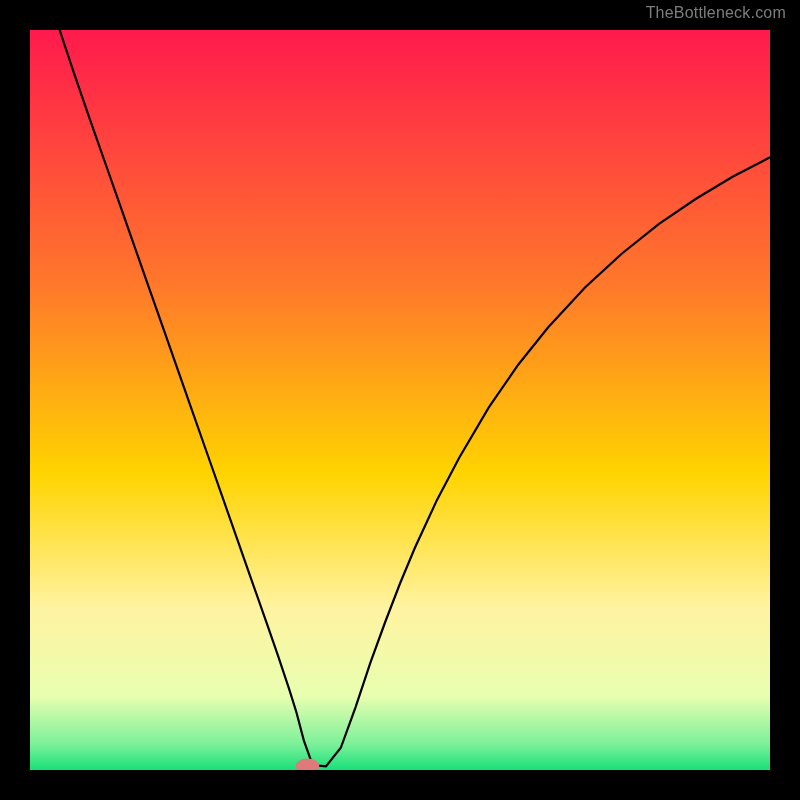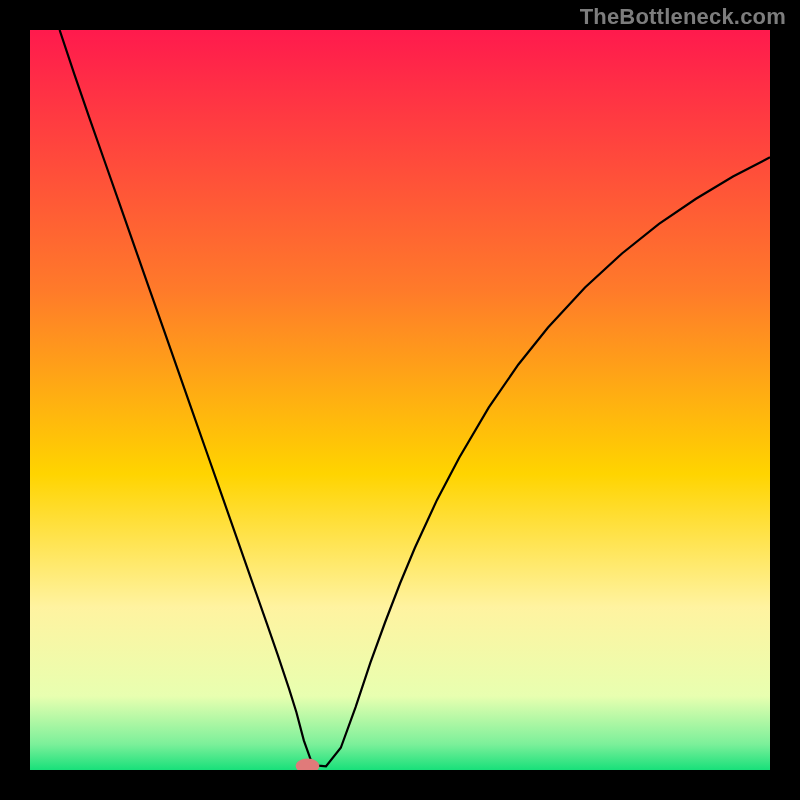--- a/index.html
+++ b/index.html
@@ -17,22 +17,22 @@
     left: 0;
     width: 800px;
     height: 800px;
     background: #000;
   }
   .watermark {
     position: absolute;
     top: 4px;
     right: 14px;
     color: #7d7d7d;
-    font-size: 22px;
-    font-weight: 700;
+    font-size: 16px;
+    font-weight: 400;
     letter-spacing: 0.2px;
     z-index: 10;
   }
   .plot {
     position: absolute;
     top: 30px;
     left: 30px;
     width: 740px;
     height: 740px;
     overflow: hidden;

